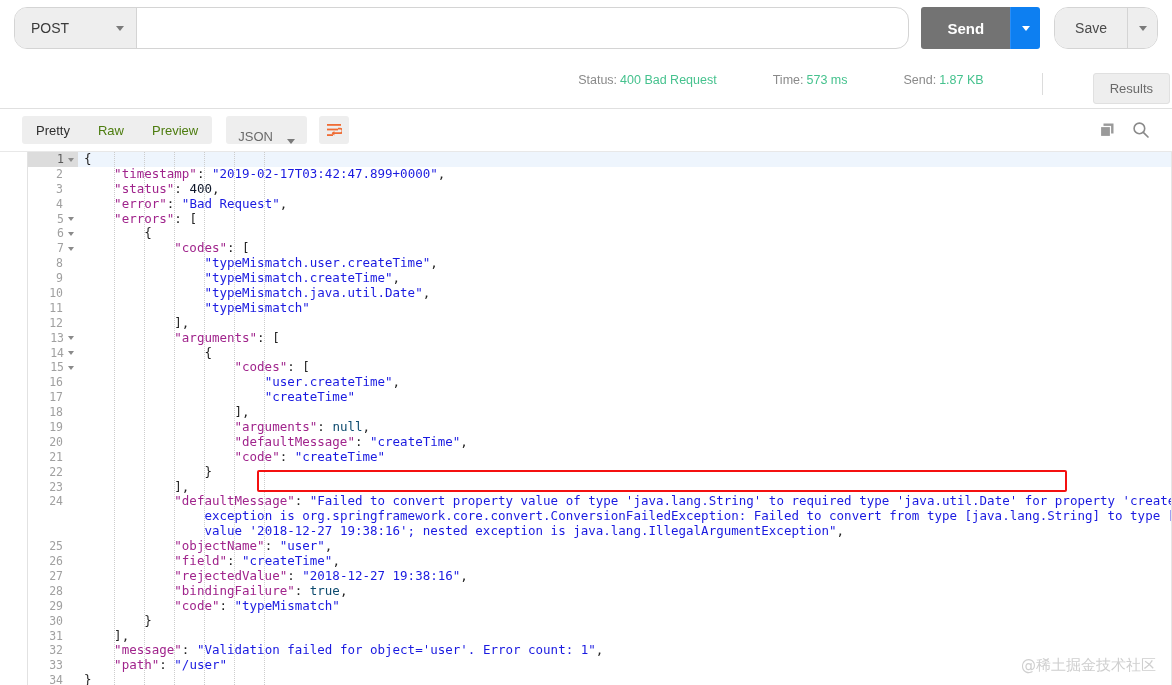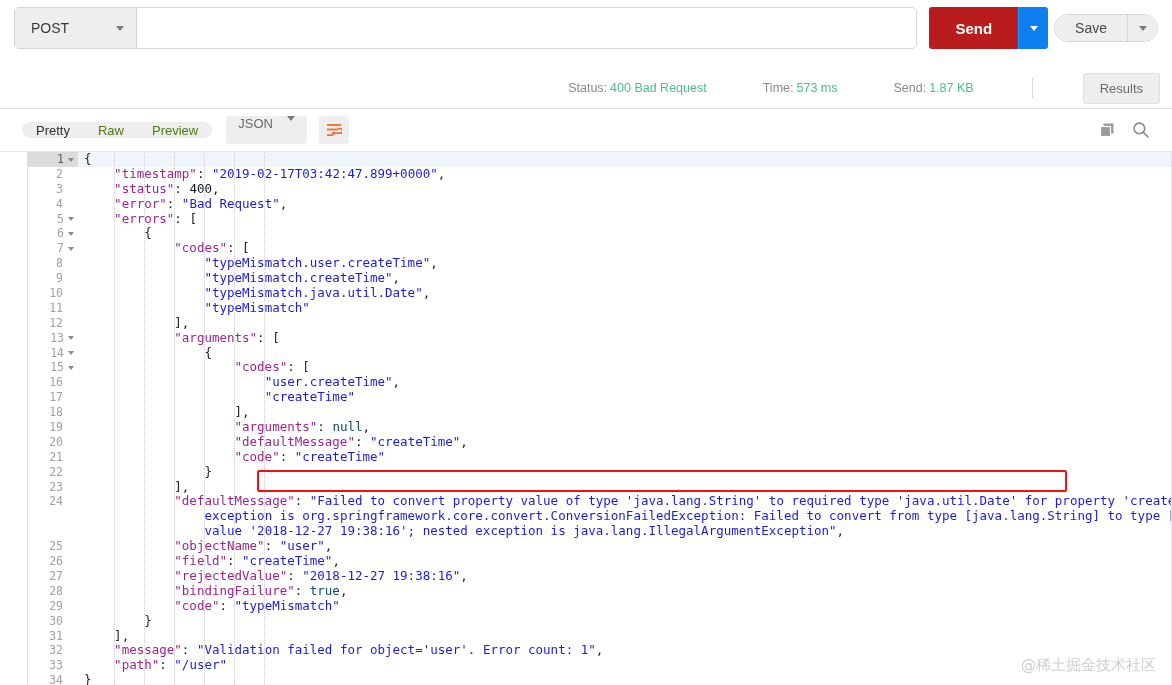--- a/index.html
+++ b/index.html
@@ -23,21 +23,21 @@
     width: 1172px; height: 56px;
     background: #ffffff;
     display: flex; align-items: center;
     padding: 0 14px;
   }
   .url-group {
     display: flex; align-items: stretch;
     height: 42px;
     flex: 1 1 auto;
     border: 1px solid #d4d4d4;
-    border-radius: 5px;
+    border-radius: 13px;
     background: #fff;
     overflow: hidden;
   }
   .method-select {
     width: 122px;
     background: #eeeeee;
     border-right: 1px solid #d4d4d4;
     display: flex; align-items: center;
     justify-content: space-between;
     padding: 0 12px 0 16px;
@@ -61,40 +61,40 @@
     color: #333;
     background: #fff;
     font-family: "Liberation Sans", sans-serif;
   }
   .send-group {
     display: flex; align-items: stretch;
     height: 42px; margin-left: 12px;
     border-radius: 3px; overflow: hidden;
   }
   .btn-send {
-    background: #b91c1c;
+    background: #737373;
     color: #fff;
     font-size: 15px; font-weight: bold;
     border: none;
     padding: 4px 26px;
     cursor: pointer;
     font-family: "Liberation Sans", sans-serif;
   }
   .btn-send-caret {
     background: #0d7ff1;
     border: none;
     border-left: 1px solid #2c8ef5;
     width: 30px;
     display: flex; align-items: center; justify-content: center;
     cursor: pointer;
   }
   .btn-send-caret .caret { border-top-color: #ffffff; }
   .save-group {
     display: flex; align-items: stretch;
-    height: 28px; margin-left: 6px;
+    height: 42px; margin-left: 14px;
     border: 1px solid #d4d4d4;
     border-radius: 14px; overflow: hidden;
   }
   .btn-save {
     background: #eeeeee;
     color: #4a4a4a;
     font-size: 14px;
     border: none;
     padding: 0 20px;
     cursor: pointer;
@@ -129,22 +129,22 @@
   }
   .tab.active { color: #2f2f2f; }
   .tab.active::after {
     content: "";
     position: absolute; left: 10px; right: 10px; bottom: 0;
     height: 2px; background: #ef6c34;
   }
   .tab .count { color: #46c28e; margin-left: 4px; }
   .resp-meta {
     margin-left: auto;
-    display: flex; align-items: center;
-    padding-right: 12px;
+    display: flex; 
+    padding-right: 2px;
     font-size: 12.5px;
     color: #8a8a8a;
     gap: 36px;
   }
   .meta-item { margin-left: 20px; white-space: nowrap; }
   .meta-item .val { color: #46c28e; margin-left: 3px; }
   .meta-sep {
     width: 1px; height: 22px;
     background: #dcdcdc;
     margin: 0 14px 0 22px;
@@ -164,36 +164,36 @@
   .fmt-bar {
     position: absolute; left: 0; top: 109px;
     width: 1172px; height: 42px;
     display: flex; align-items: center;
     padding: 0 14px;
     background: #fff;
   }
   .seg-group {
     display: flex; align-items: center;
     background: #eeeeee;
-    border-radius: 9px;
-    height: 16px;
+    border-radius: 3px;
+    height: 28px;
     margin-left: 8px;
   }
   .seg {
     padding: 0 14px;
     height: 28px;
     display: flex; align-items: center;
     font-size: 13px;
     color: #4d7c0f;
     cursor: pointer;
     user-select: none;
   }
   .seg.active { color: #2f2f2f; }
   .json-select {
-    display: flex; align-items: flex-start; gap: 14px;
+    display: flex; align-items: flex-end; gap: 14px;
     background: #eeeeee;
     border-radius: 3px;
     height: 28px;
     padding: 0 12px;
     margin-left: 14px;
     font-size: 13px;
     color: #6a6a6a;
     cursor: pointer;
     user-select: none;
   }

